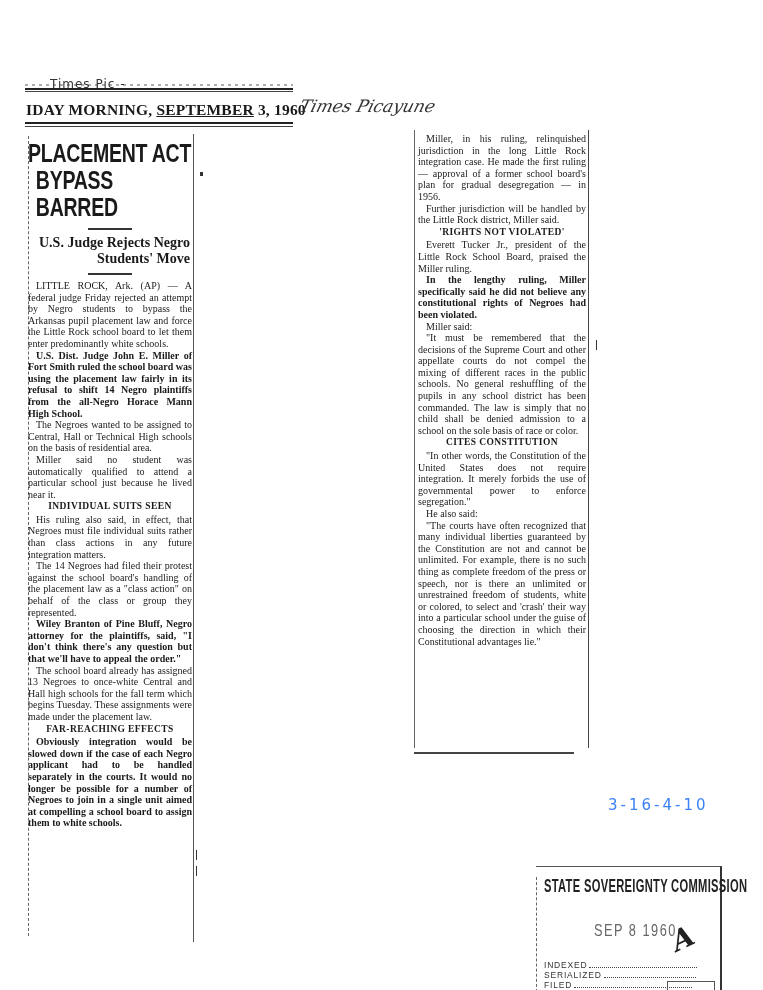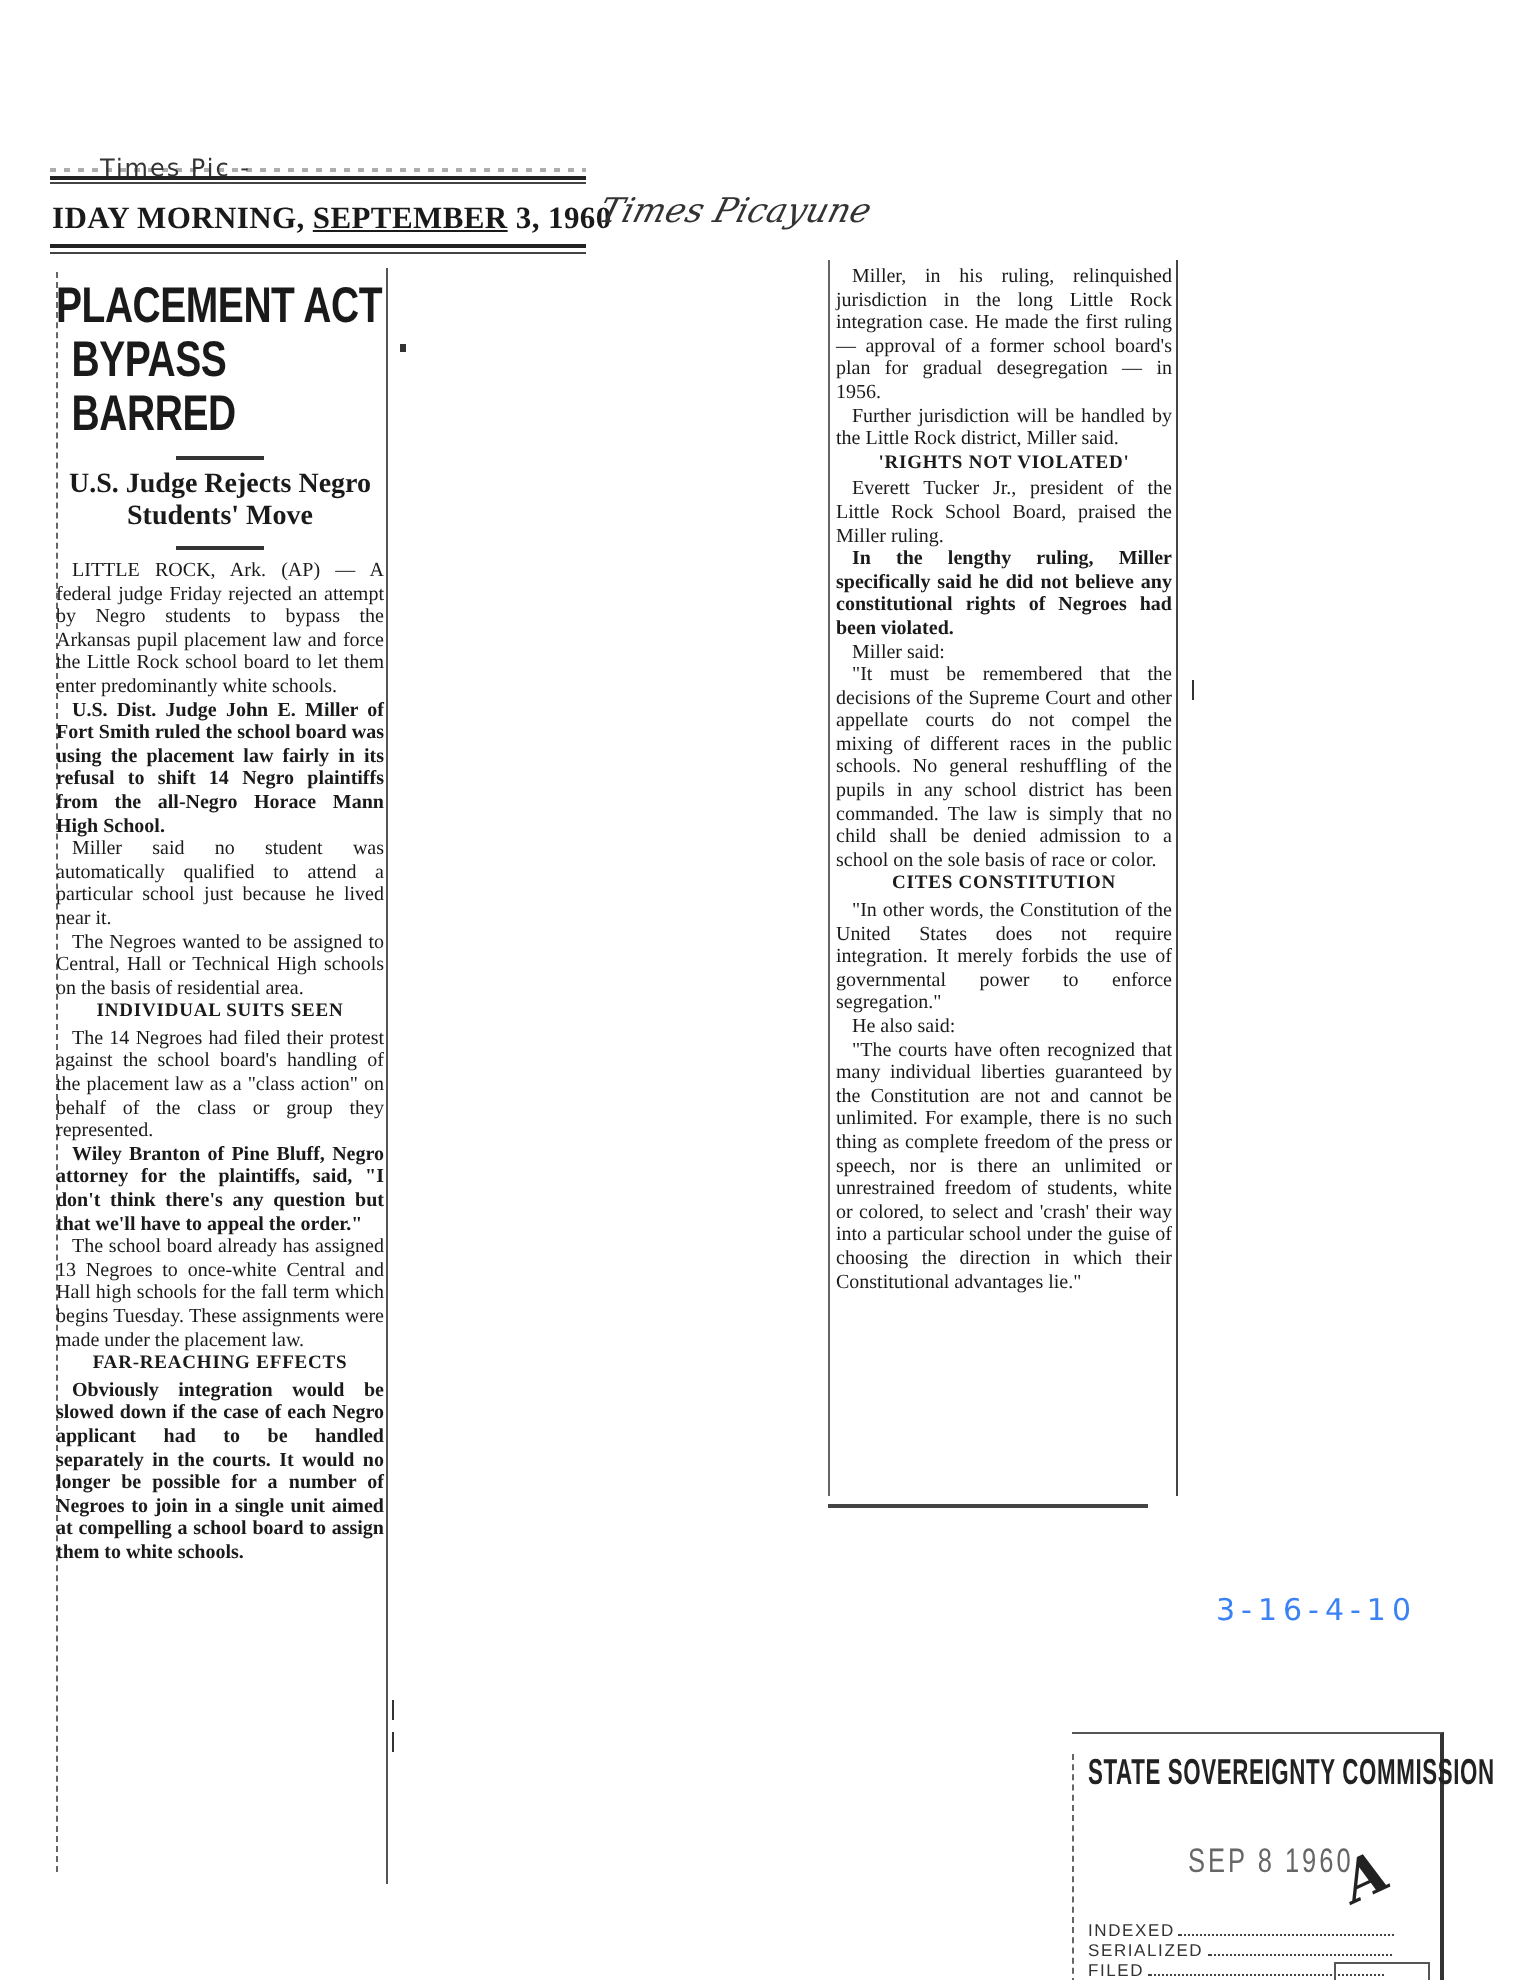--- a/index.html
+++ b/index.html
@@ -17,21 +17,21 @@
 
   
   .col-left { position:absolute; left:28px; top:140px; width:164px; }
   .col-left-border { position:absolute; left:28px; top:136px; width:0; height:800px; border-left:1px dashed #666; }
   .col-right-border { position:absolute; left:193px; top:134px; width:0; height:808px; border-left:1px solid #555; }
 
   .headline { font-family:"Liberation Sans", sans-serif; font-weight:bold; font-size:25px; line-height:27px; transform:scaleX(0.78); transform-origin:left top; width:210px; letter-spacing:-0.3px; }
   .headline .l1 { display:block; }
   .headline .l2 { display:block; padding-left:10px; }
   .subrule { width:44px; height:0; border-top:2px solid #333; margin:6px auto 5px auto; }
-  .subhead { font-family:"Liberation Serif", serif; font-weight:bold; font-size:14px; line-height:16px; text-align:center; padding:0 2px; }
+  .subhead { font-family:"Liberation Serif", serif; font-weight:bold; font-size:14px; line-height:16px; text-align:right; padding:0 2px; }
 
   .body-text { font-family:"Liberation Serif", serif; font-size:10px; line-height:11.6px; text-align:justify; hyphens:none; }
   .body-text p { margin:0; text-indent:8px; }
   .body-text p.bold { font-weight:bold; }
   .sec-head { font-family:"Liberation Serif", serif; font-weight:bold; font-size:9.5px; text-align:center; letter-spacing:0.4px; margin:1px 0; }
 
   
   .col-right { position:absolute; left:418px; top:133px; width:168px; }
   .col-right-lborder { position:absolute; left:414px; top:130px; height:618px; border-left:1px solid #666; }
   .col-right-rborder { position:absolute; left:588px; top:130px; height:618px; border-left:1px solid #444; }
@@ -75,23 +75,24 @@
     <span class="l1">PLACEMENT ACT</span>
     <span class="l2">BYPASS BARRED</span>
   </div>
   <div style="height:1px;"></div>
   <div class="subrule"></div>
   <div class="subhead">U.S. Judge Rejects Negro Students' Move</div>
   <div class="subrule"></div>
   <div class="body-text" id="left-body">
       <p>LITTLE ROCK, Ark. (AP) — A federal judge Friday rejected an attempt by Negro students to bypass the Arkansas pupil placement law and force the Little Rock school board to let them enter predominantly white schools.</p>
       <p class="bold">U.S. Dist. Judge John E. Miller of Fort Smith ruled the school board was using the placement law fairly in its refusal to shift 14 Negro plaintiffs from the all-Negro Horace Mann High School.</p>
+      <p>The Negroes wanted to be assigned to Central, Hall or Technical High schools on the basis of residential area.</p>
       <p>Miller said no student was automatically qualified to attend a particular school just because he lived near it.</p>
-      <p>The Negroes wanted to be assigned to Central, Hall or Technical High schools on the basis of residential area.</p>
       <div class="sec-head">INDIVIDUAL SUITS SEEN</div>
+      <p>His ruling also said, in effect, that Negroes must file individual suits rather than class actions in any future integration matters.</p>
       <p>The 14 Negroes had filed their protest against the school board's handling of the placement law as a "class action" on behalf of the class or group they represented.</p>
       <p class="bold">Wiley Branton of Pine Bluff, Negro attorney for the plaintiffs, said, "I don't think there's any question but that we'll have to appeal the order."</p>
       <p>The school board already has assigned 13 Negroes to once-white Central and Hall high schools for the fall term which begins Tuesday. These assignments were made under the placement law.</p>
       <div class="sec-head">FAR-REACHING EFFECTS</div>
       <p class="bold">Obviously integration would be slowed down if the case of each Negro applicant had to be handled separately in the courts. It would no longer be possible for a number of Negroes to join in a single unit aimed at compelling a school board to assign them to white schools.</p>
     </div>
 </div>
 
 <div class="col-right-lborder"></div>
 <div class="col-right-rborder"></div>

